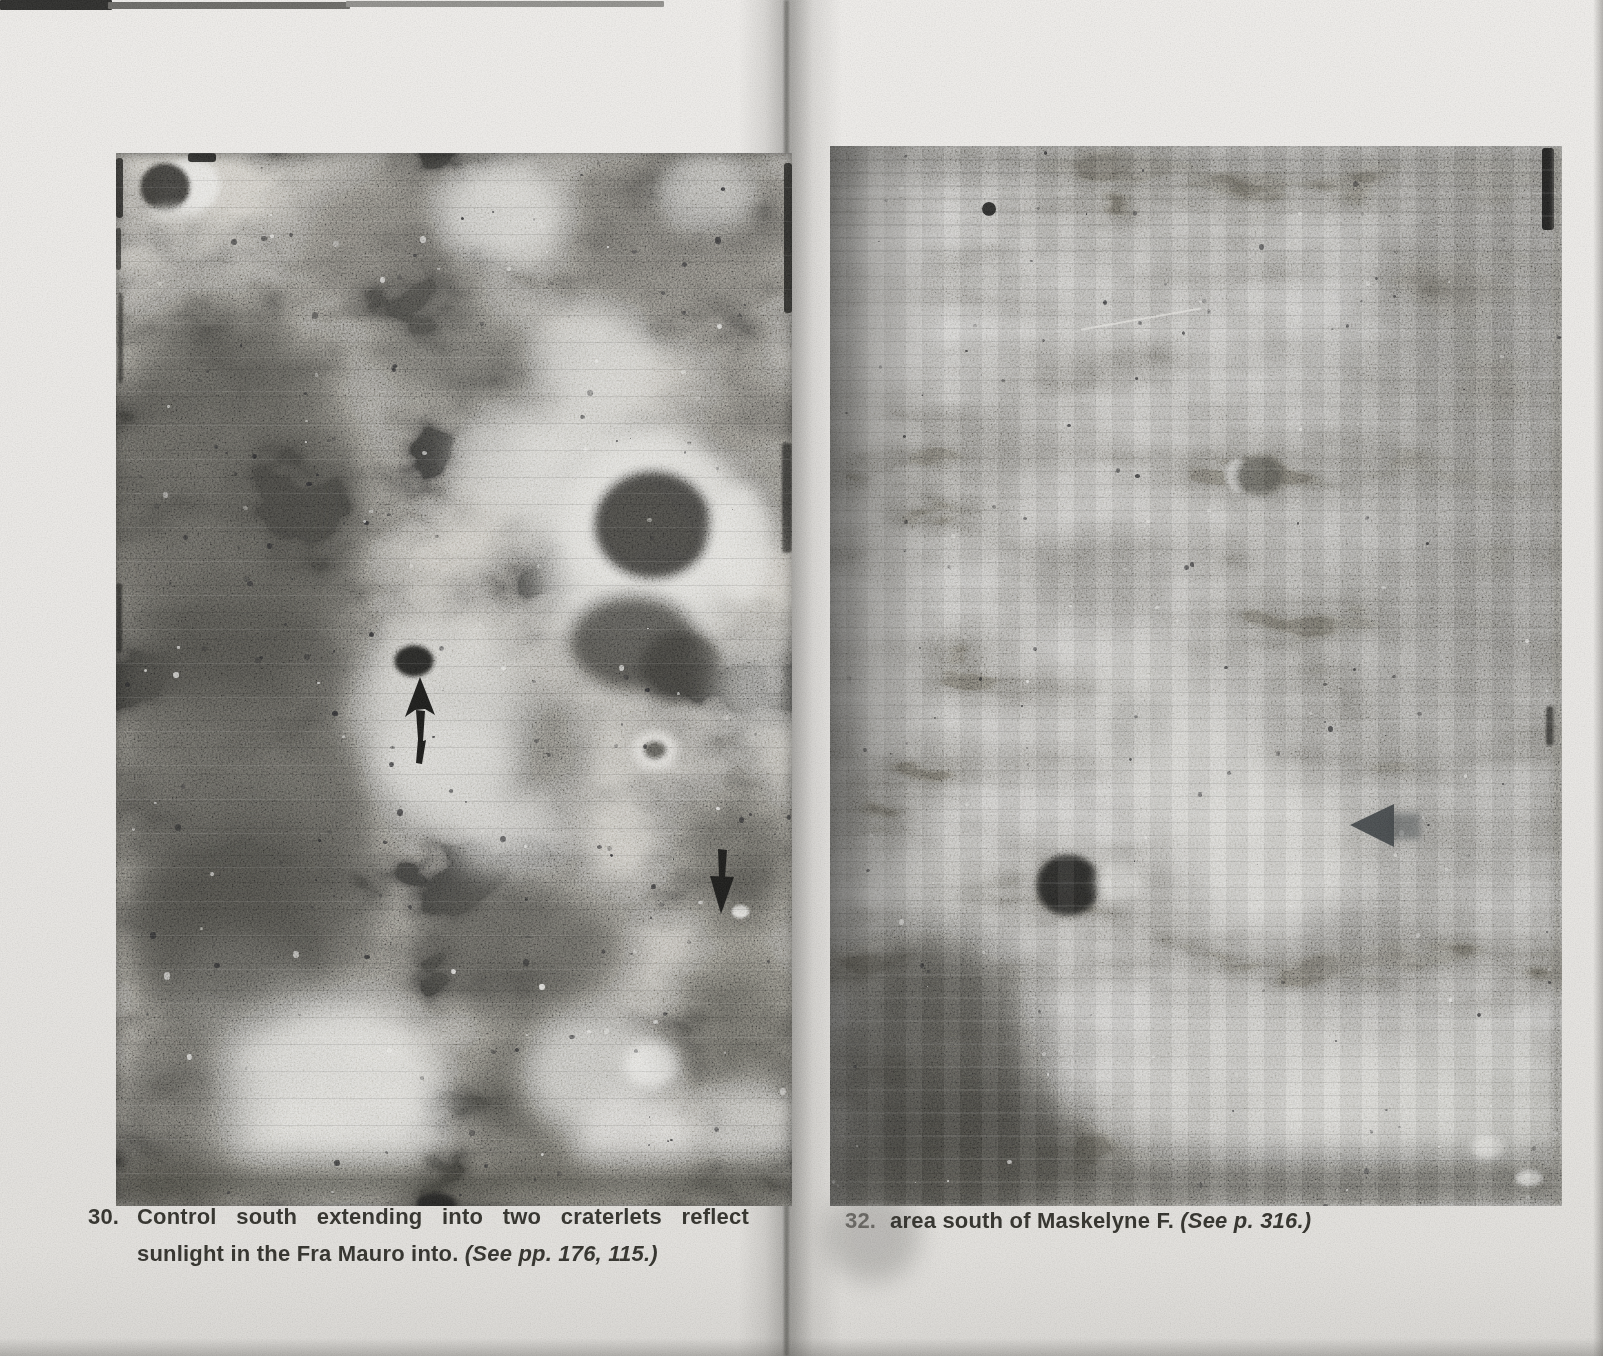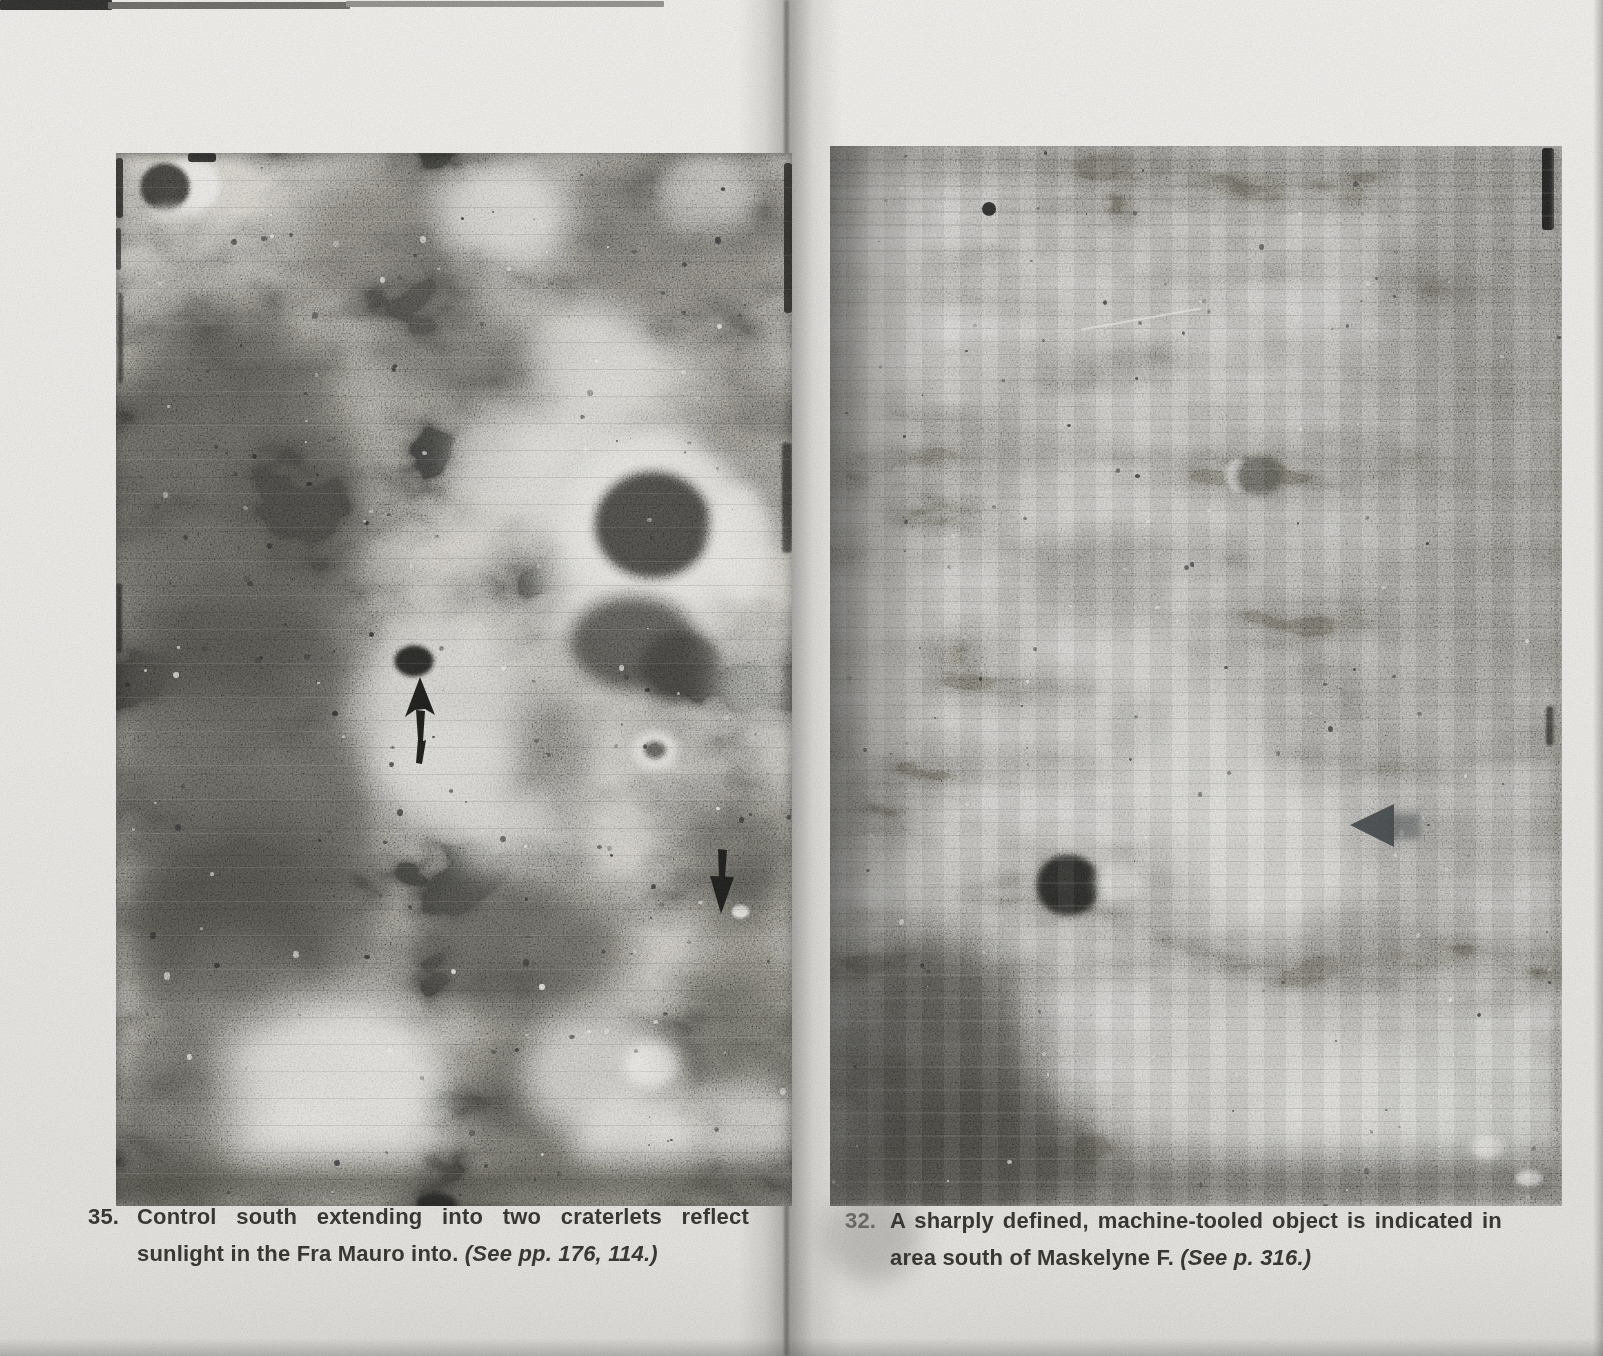--- a/index.html
+++ b/index.html
@@ -421,24 +421,24 @@
         <polygon points="16,0 31,38 21,32 11,33 1,40" fill="#0d0d0b"></polygon>
         <polygon points="12,33 21,34 19,64 22,63 18,87 12,86 14,62" fill="#0d0d0b"></polygon>
       </svg>
       <svg class="arrow" style="left:588px;top:696px" width="36" height="66" viewBox="0 0 36 66">
         <polygon points="14,0 23,1 21,28 20,30 15,30 15,28" fill="#0e0e0c"></polygon>
         <polygon points="6,27 30,28 17,65" fill="#0e0e0c"></polygon>
       </svg>
     </figure>
 
     <div class="caption capL">
-      <span class="fignum">35.</span>
+      <span class="fignum">30.</span>
       <div class="captext">
         <span class="jline">Control south extending into two craterlets reflect</span>
-        <span class="nline"><span>sunlight in the Fra Mauro into.</span> <span class="see">(See pp. 176, 114.)</span></span>
+        <span class="nline"><span>sunlight in the Fra Mauro into.</span> <span class="see">(See pp. 176, 115.)</span></span>
       </div>
     </div>
   </div>
 
   <div>
     <figure class="photo photoR" aria-label="Grainy orbital photograph of the lunar surface south of Maskelyne F with a black left-pointing annotation arrow">
       <svg class="fx fx-cloudR">
           <rect width="100%" height="100%" filter="url(#cloudR)"></rect>
         </svg>
       <div class="layer" id="blobsR">
@@ -675,21 +675,20 @@
 
       <svg class="arrow" style="left:520px;top:658px" width="70" height="44" viewBox="0 0 70 44">
         <rect x="40" y="9" width="30" height="26" fill="#464b4d" opacity="0.55" style="filter:blur(3px)"></rect>
         <polygon points="0,21 44,0 44,43" fill="#363b3e" opacity="0.92" style="filter:blur(0.6px)"></polygon>
       </svg>
     </figure>
 
     <div class="caption capR">
       <span class="fignum">32.</span>
       <div class="captext">
-        <span class="jline">A sharply defined, machine-tooled object is indicated in</span>
         <span class="nline"><span>area south of Maskelyne F.</span> <span class="see">(See p. 316.)</span></span>
       </div>
     </div>
   </div>
 
   <svg class="fx fx-paper" style="position:absolute;left:0;top:0;width:1603px;height:1356px">
       <rect width="100%" height="100%" filter="url(#paperF)"></rect>
     </svg>
   <div class="bottom-edge"></div>
   <div class="right-edge"></div>

